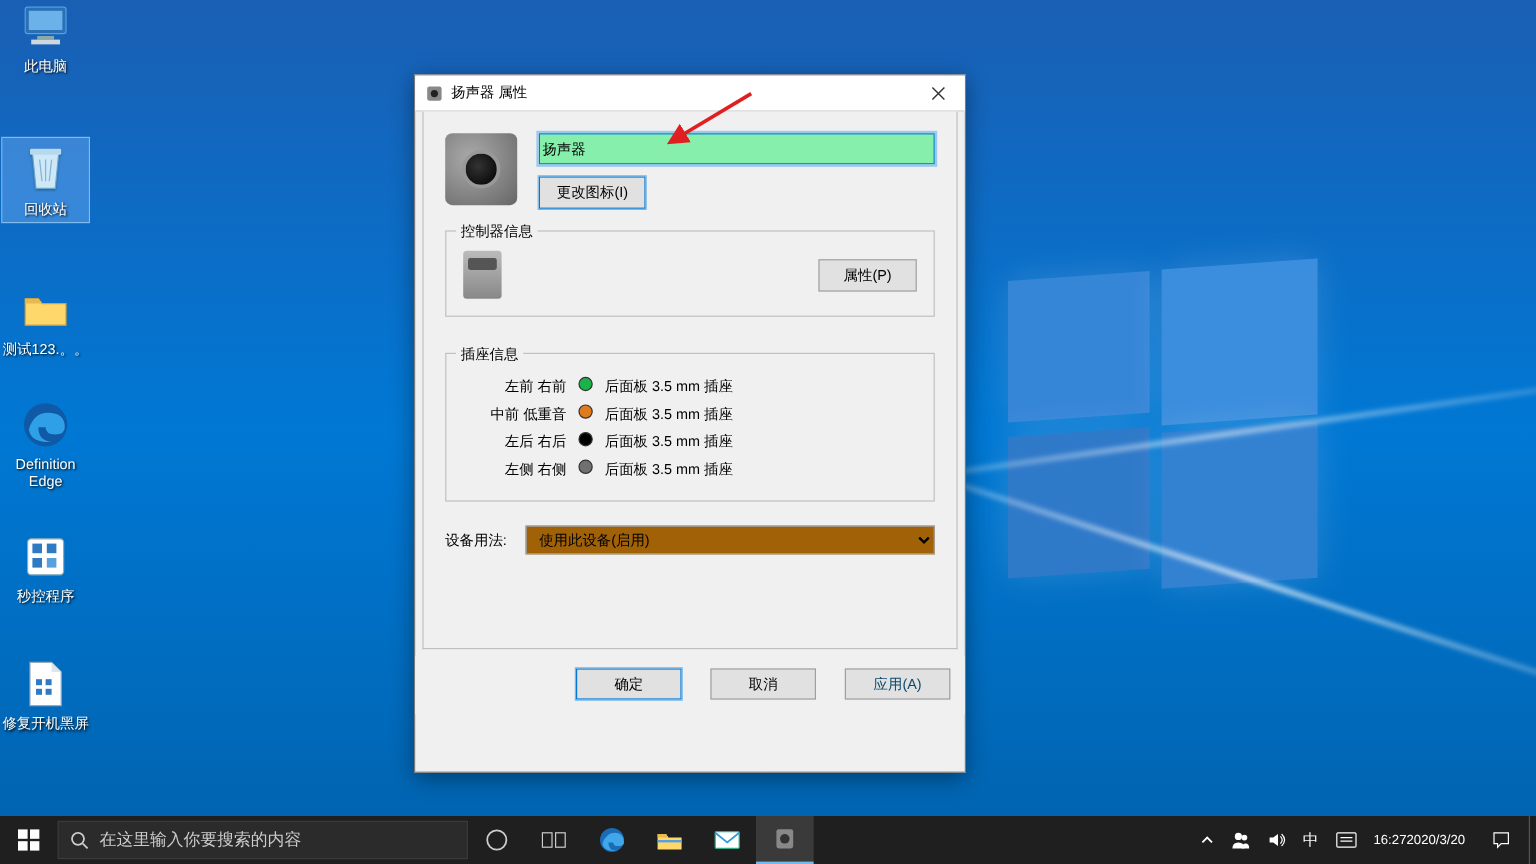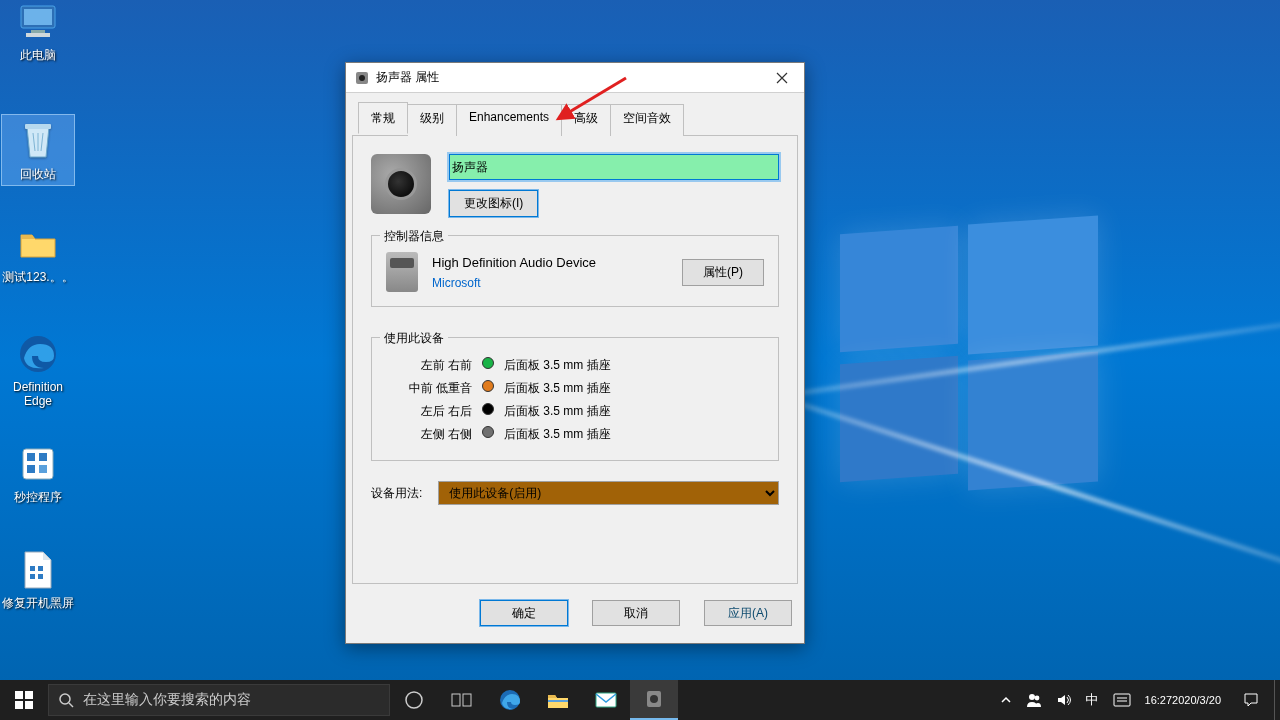--- a/index.html
+++ b/index.html
@@ -171,21 +171,21 @@
   <div class="icon">
     <svg width="38" height="40">
         <path d="M8 6 L30 6 L27 36 L11 36 Z" fill="#cfe8f7" stroke="#6aa8cc"></path>
         <rect x="6" y="3" width="26" height="5" rx="1" fill="#b7d9ee"></rect>
         <path d="M14 12 l2 18 M19 12 l0 18 M24 12 l-2 18" stroke="#7fb4d4" fill="none"></path>
       </svg>
   </div>
   <div class="label">回收站</div>
 </div>
 
-<div class="desktop-icon" style="left:2px; top:222px;">
+<div class="desktop-icon" style="left:2px; top:236px;">
   <div class="icon">
     <svg width="40" height="34">
         <path d="M3 8 L14 8 L17 12 L37 12 L37 30 L3 30 Z" fill="#ffd86b" stroke="#d9a238"></path>
         <path d="M3 8 L14 8 L17 12 L3 12 Z" fill="#e8b94f"></path>
       </svg>
   </div>
   <div class="label">测试123.。。</div>
 </div>
 
 <div class="desktop-icon" style="left:2px; top:332px;">
@@ -234,51 +234,40 @@
         </svg>
     </span>
     <span class="title">扬声器 属性</span>
     <div class="close">
       <svg width="12" height="12">
           <path d="M1 1 L11 11 M11 1 L1 11" stroke="#333" stroke-width="1.2"></path>
         </svg>
     </div>
   </div>
 
-  <div class="tabstrip">
-    <div class="tab active">常规</div>
-    <div class="tab">级别</div>
-    <div class="tab">Enhancements</div>
-    <div class="tab">高级</div>
-    <div class="tab">空间音效</div>
-  </div>
 
   <div class="tabbody">
     <div class="row-icon-name">
       <div class="device-icon"></div>
       <div class="name-col">
         <input class="name-input" value="扬声器" style="">
         <button class="change-icon-btn">更改图标(I)</button>
       </div>
     </div>
 
     <div class="groupbox">
       <legend>控制器信息</legend>
       <div class="ctrl-row">
         <div class="ctrl-icon"></div>
-        <div class="ctrl-text">
-          <div class="name">High Definition Audio Device</div>
-          <div class="vendor">Microsoft</div>
-        </div>
         <button class="prop-btn">属性(P)</button>
       </div>
     </div>
 
     <div class="groupbox" style="margin-top:30px;">
-      <legend>使用此设备</legend>
+      <legend>插座信息</legend>
       <div id="jacks">
           <div class="jack-row">
             <span class="jack-label">左前 右前</span>
             <span class="jack-dot" style="background:#19b347"></span>
             <span class="jack-desc">后面板 3.5 mm 插座</span>
           </div>
           <div class="jack-row">
             <span class="jack-label">中前 低重音</span>
             <span class="jack-dot" style="background:#e07b1d"></span>
             <span class="jack-desc">后面板 3.5 mm 插座</span>

